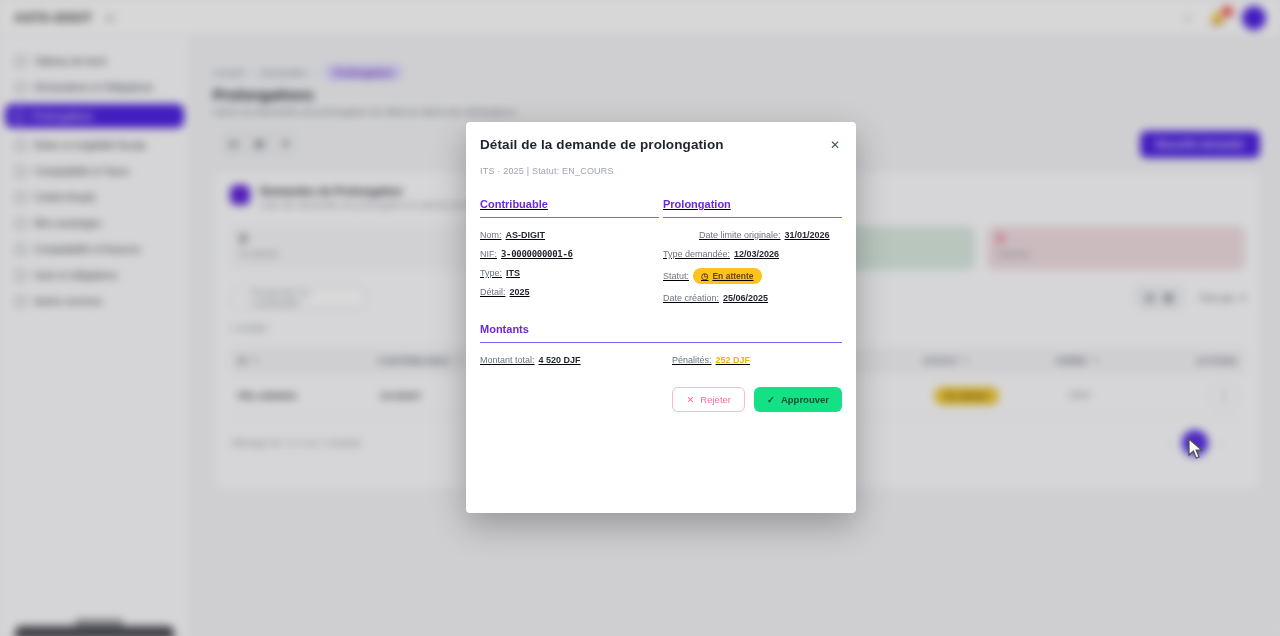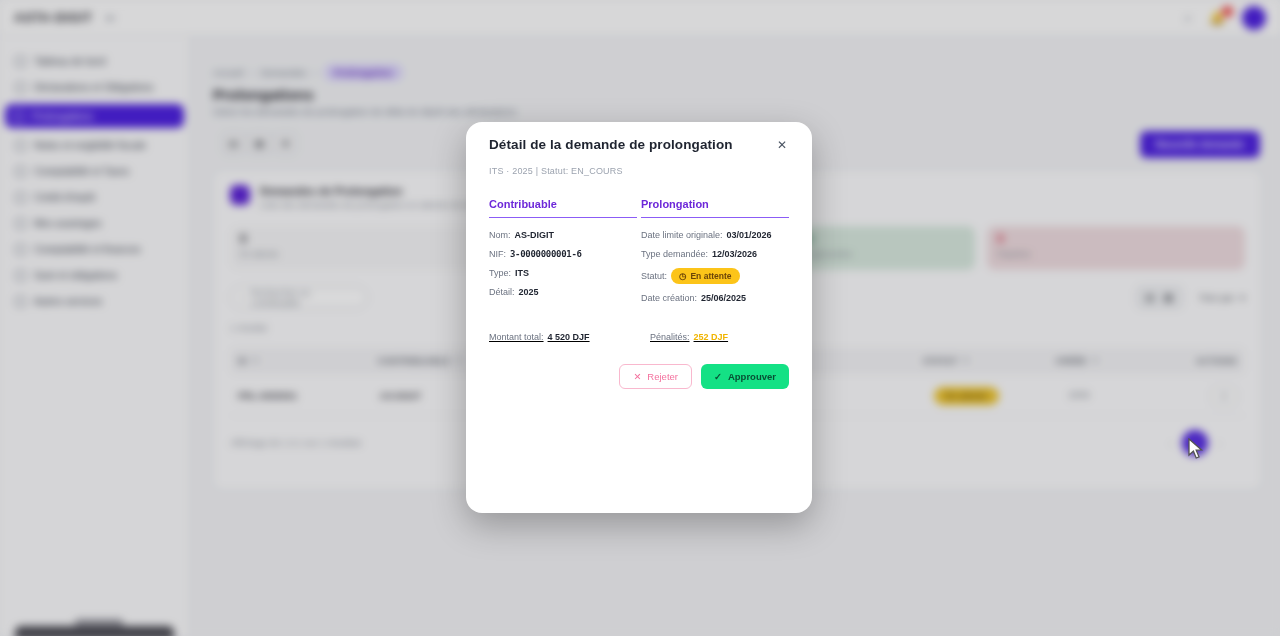--- a/index.html
+++ b/index.html
@@ -81,28 +81,28 @@
     color:#7c818a; font-size:9px; }
   .tfoot { display:flex; align-items:center; margin-top:14px; }
   .showing { font-size:9px; color:#8a8f98; }
   .pager { margin-left:auto; display:flex; align-items:center; gap:9px; margin-right:24px; }
   .pg-arrow { color:#b4b8bf; font-size:11px; }
   .pg-cur { width:26px; height:26px; border-radius:50%; background:#4c1fe0; color:#fff;
     font-size:10px; border:none; }
 
   
   .overlay { position:absolute; inset:0; background:rgba(18,18,24,0.16); }
-  .modal { position:absolute; left:466px; top:122px; width:346px; height:391px; background:#fff;
-    border-radius:16px; box-shadow:0 12px 34px rgba(0,0,0,0.28); padding:15px 23px; }
+  .modal { position:absolute; left:466px; top:122px; width:390px; height:391px; background:#fff;
+    border-radius:4px; box-shadow:0 12px 34px rgba(0,0,0,0.28); padding:15px 14px; }
   .m-head { display:flex; align-items:flex-start; }
   .m-title { font-size:13.5px; font-weight:bold; color:#1f2430; letter-spacing:.1px; }
   .m-close { margin-left:auto; border:none; background:none; color:#4b5563; font-size:12px;
     line-height:1; padding:2px; cursor:pointer; }
   .m-sub { font-size:9px; color:#9ca3af; margin-top:13px; letter-spacing:.2px; }
-  .m-grid { display:grid; grid-template-columns:1fr 1fr; column-gap:4px; margin-top:22px; }
+  .m-grid { display:grid; grid-template-columns:1fr 1fr; column-gap:4px; margin-top:22px;text-decoration:underline; }
   .m-grid2 { display:grid; grid-template-columns:1fr 1fr; column-gap:22px; }
   .m-h3 { font-size:11px; font-weight:bold; color:#6d28d9; padding-bottom:7px;
     border-bottom:1.5px solid #8b5cf6; }
   .frow { font-size:9px; color:#6b7280; margin-top:9px; display:flex; align-items:center;
     gap:4px; white-space:nowrap; }
   .frow b { color:#1f2430; font-size:9px; }
   .mono { font-family:"DejaVu Sans Mono", monospace; letter-spacing:-0.3px; }
   .badge { background:#fcc419; color:#6b4408; font-size:8.5px; font-weight:bold;
     padding:3px 8px; border-radius:9px; display:inline-flex; align-items:center; gap:4px; }
   .sec { margin-top:20px; }
@@ -310,43 +310,44 @@
             <span>Type:</span>
             <b>ITS</b>
           </div>
         <div class="frow">
             <span>Détail:</span>
             <b>2025</b>
           </div>
       </div>
       <div>
         <h3 class="m-h3">Prolongation</h3>
-        <div class="frow" style="margin-top:12px;">
+        <div class="frow" style="margin-top:12px;margin-left:36px;">
             <span>Date limite originale:</span>
-            <b>03/01/2026</b>
+            <b>31/01/2026</b>
           </div>
         <div class="frow">
             <span>Type demandée:</span>
             <b>12/03/2026</b>
           </div>
         <div class="frow">
           <span>Statut:</span>
           <span class="badge">
               <span>◷</span>
               <span>En attente</span>
             </span>
         </div>
         <div class="frow">
             <span>Date création:</span>
             <b>25/06/2025</b>
           </div>
       </div>
     </div>
 
     <div class="sec">
+      <h3 class="m-h3">Montants</h3>
       <div class="m-grid2" style="margin-top:3px;text-decoration:underline;">
         <div class="frow">
             <span>Montant total:</span>
             <b>4 520 DJF</b>
           </div>
         <div class="frow">
             <span>Pénalités:</span>
             <span class="gold">252 DJF</span>
           </div>
       </div>

